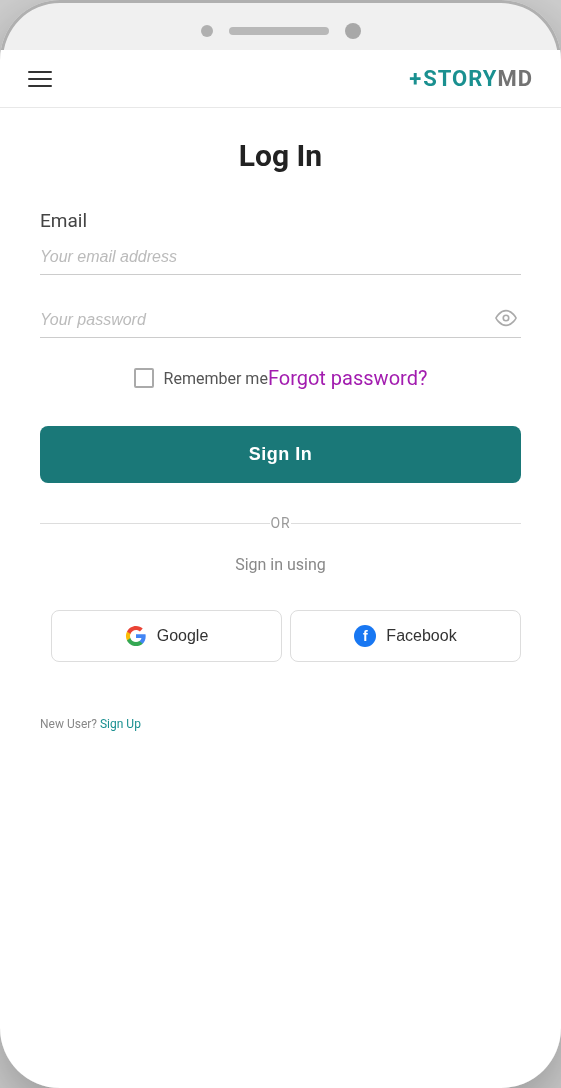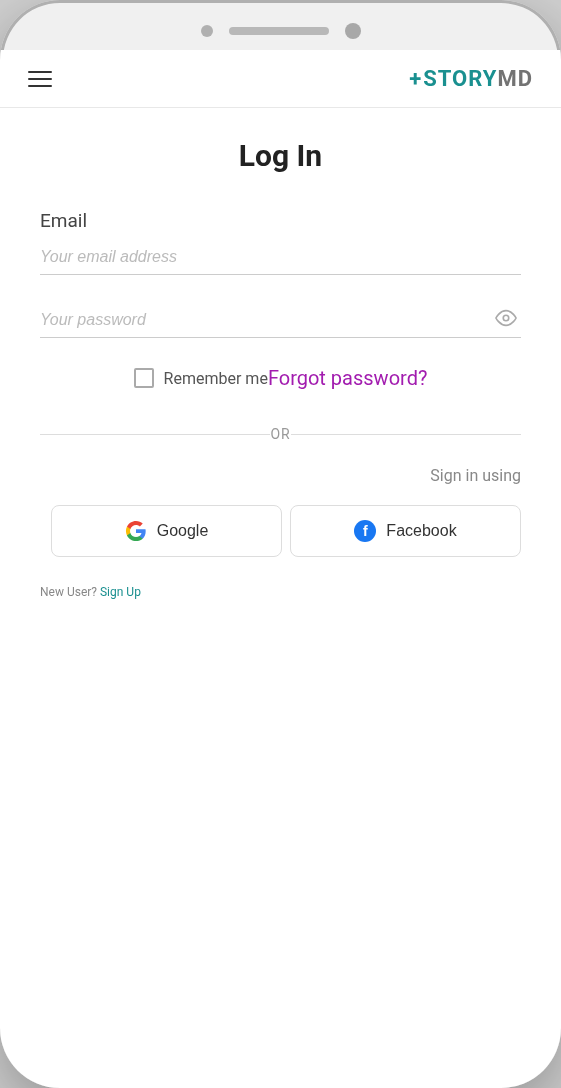--- a/index.html
+++ b/index.html
@@ -251,31 +251,31 @@
     }
 
     .or-text {
       font-size: 14px;
       color: #999;
       letter-spacing: 1px;
     }
 
     
     .signin-using {
-      text-align: right;
+      text-align: center;
       font-size: 16px;
       color: #888;
-      margin-bottom: 20px;
+      margin-bottom: 36px;
     }
 
     
     .social-buttons {
       display: flex;
       gap: 8px;
-      margin-bottom: 28px;
+      margin-bottom: 55px;
       padding-left: 11px;
     }
 
     .social-btn {
       flex: 1;
       display: flex;
       align-items: center;
       justify-content: center;
       gap: 10px;
       padding: 14px 16px;
@@ -370,20 +370,21 @@
       </div>
 
       <div class="remember-row">
         <div class="remember-left">
           <div class="checkbox-box"></div>
           <span class="remember-label">Remember me</span>
         </div>
         <a class="forgot-link">Forgot password?</a>
       </div>
 
+      <button class="signin-button">Sign In</button>
 
       <div class="or-divider">
         <div class="divider-line"></div>
         <span class="or-text">OR</span>
         <div class="divider-line"></div>
       </div>
 
       <div class="signin-using">Sign in using</div>
 
       <div class="social-buttons">

